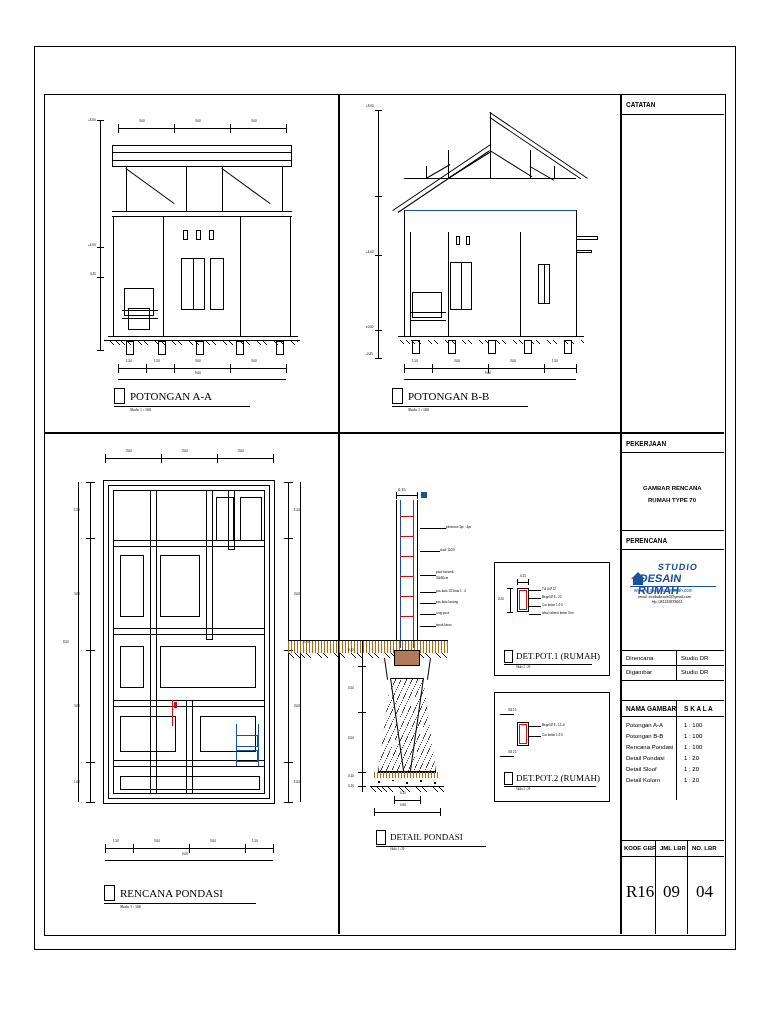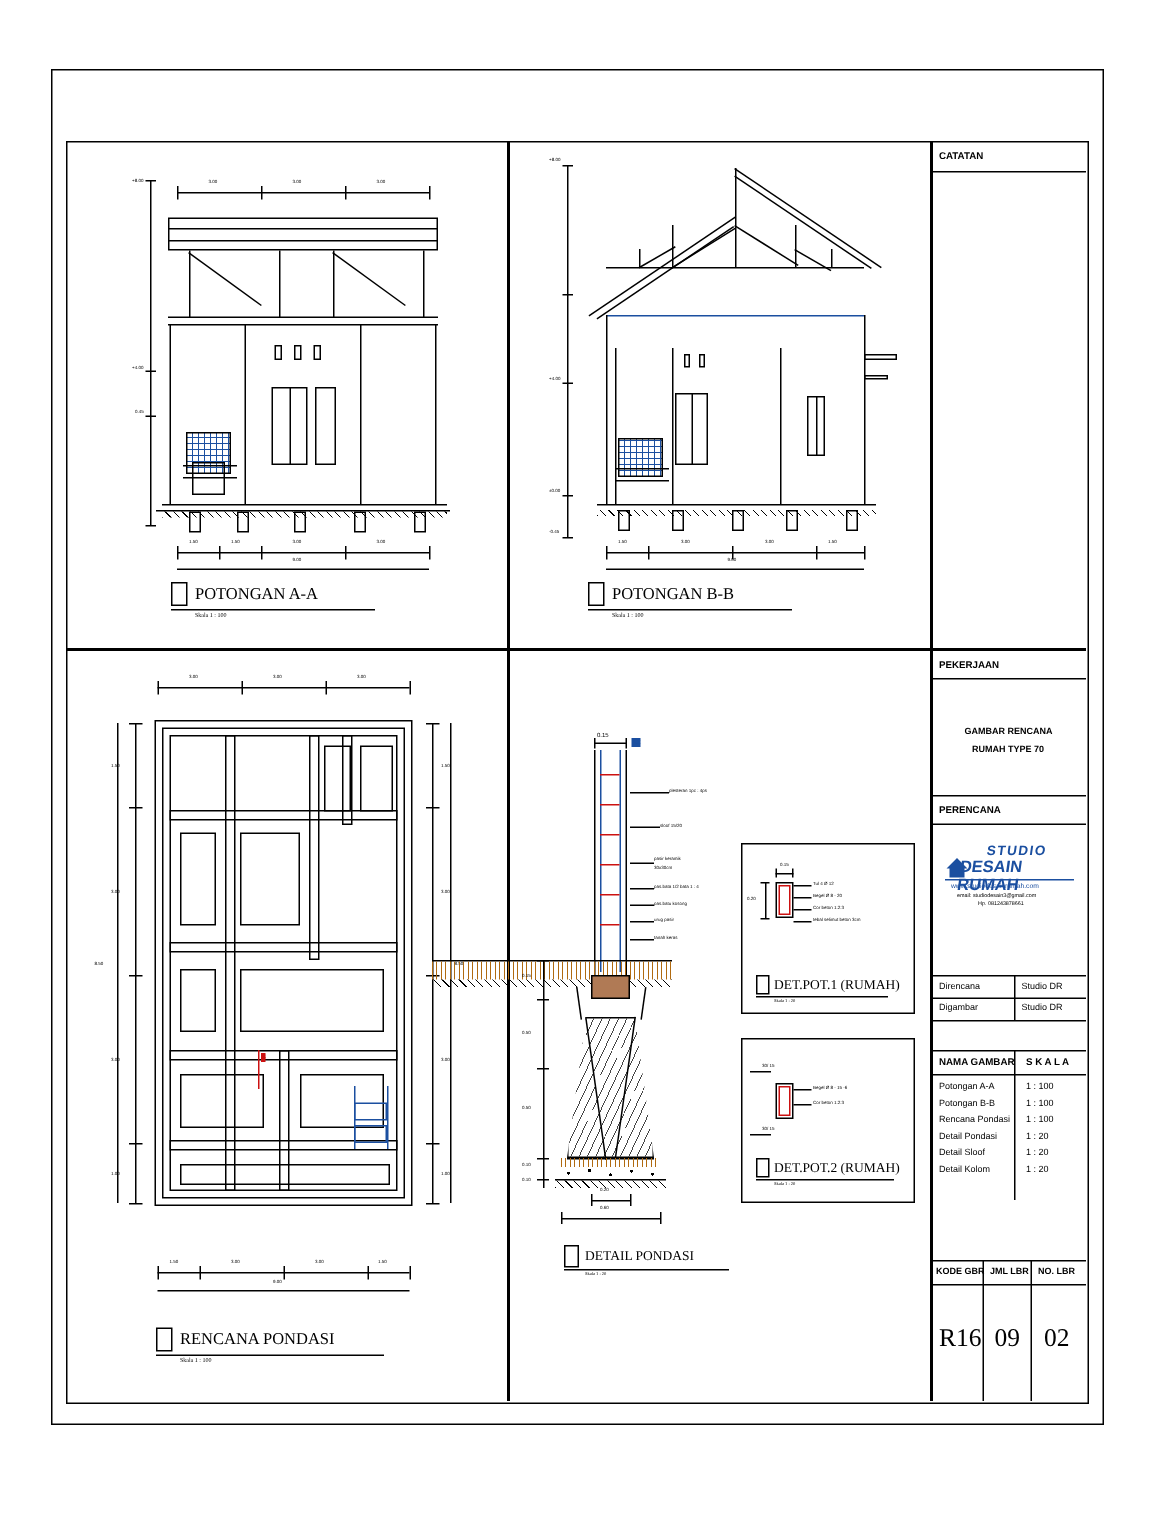--- a/index.html
+++ b/index.html
@@ -497,16 +497,16 @@
     <div class="hline" style="left:620px;top:840px;width:104px;height:1px;"></div>
     <div class="hline" style="left:620px;top:856px;width:104px;height:1px;"></div>
     <div class="vline" style="left:655px;top:840px;width:1px;height:94px;"></div>
     <div class="vline" style="left:687px;top:840px;width:1px;height:94px;"></div>
     <div class="tbh" style="left:624px;top:845px;font-size:6px;">KODE GBR</div>
     <div class="tbh" style="left:660px;top:845px;font-size:6px;">JML LBR</div>
     <div class="tbh" style="left:692px;top:845px;font-size:6px;">NO. LBR</div>
 
     <div class="tbbig" style="left:626px;top:882px;">R16</div>
     <div class="tbbig" style="left:663px;top:882px;">09</div>
-    <div class="tbbig" style="left:696px;top:882px;">02</div>
+    <div class="tbbig" style="left:696px;top:882px;">04</div>
   </div>
 
 </div>
 
 </body></html>

